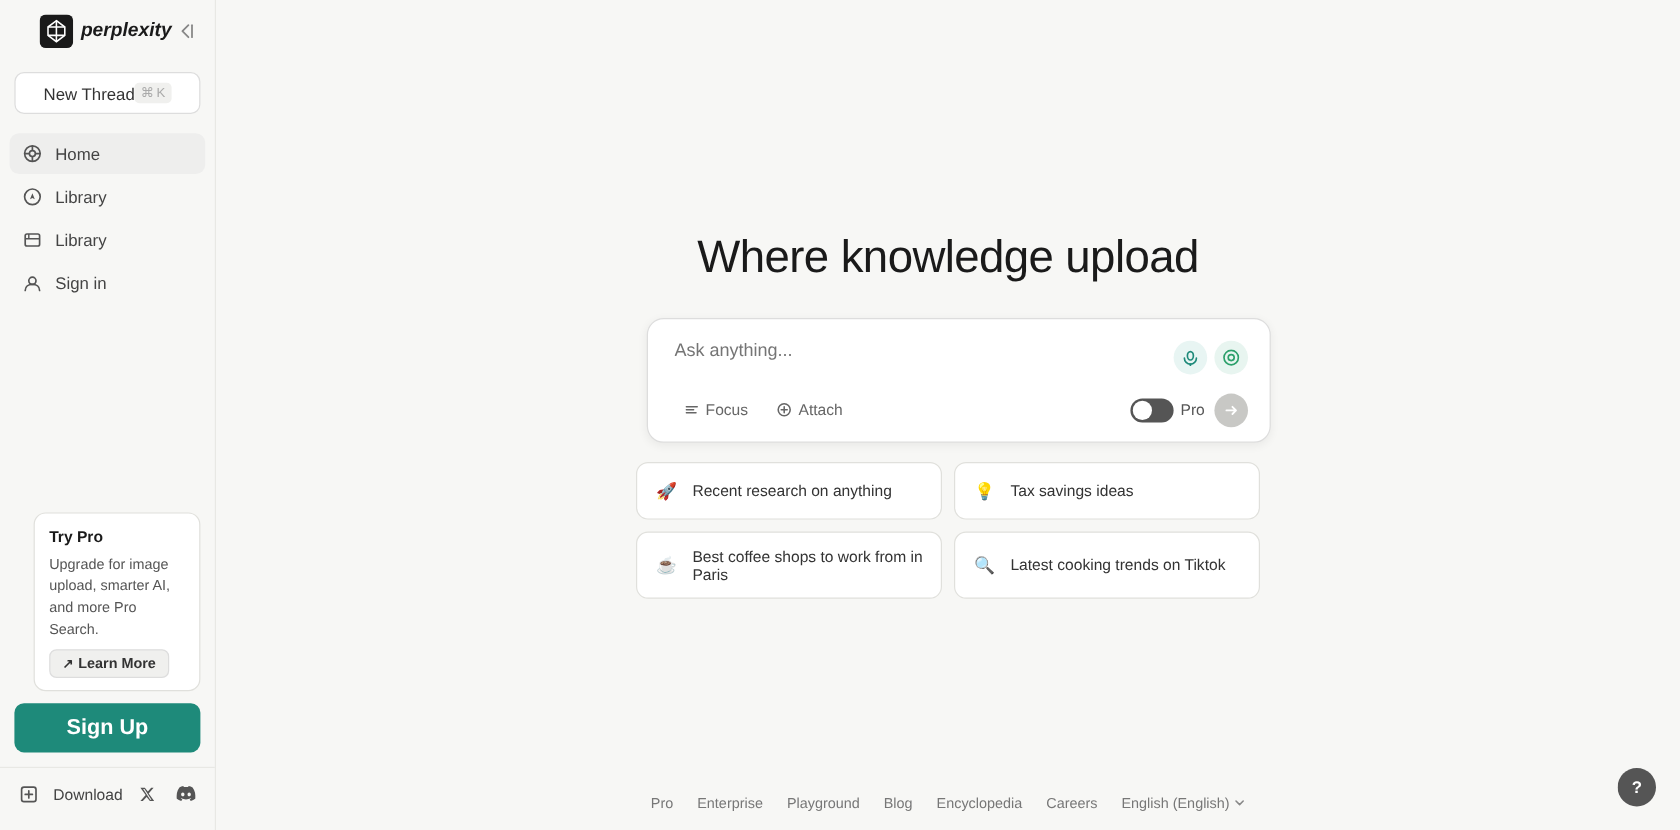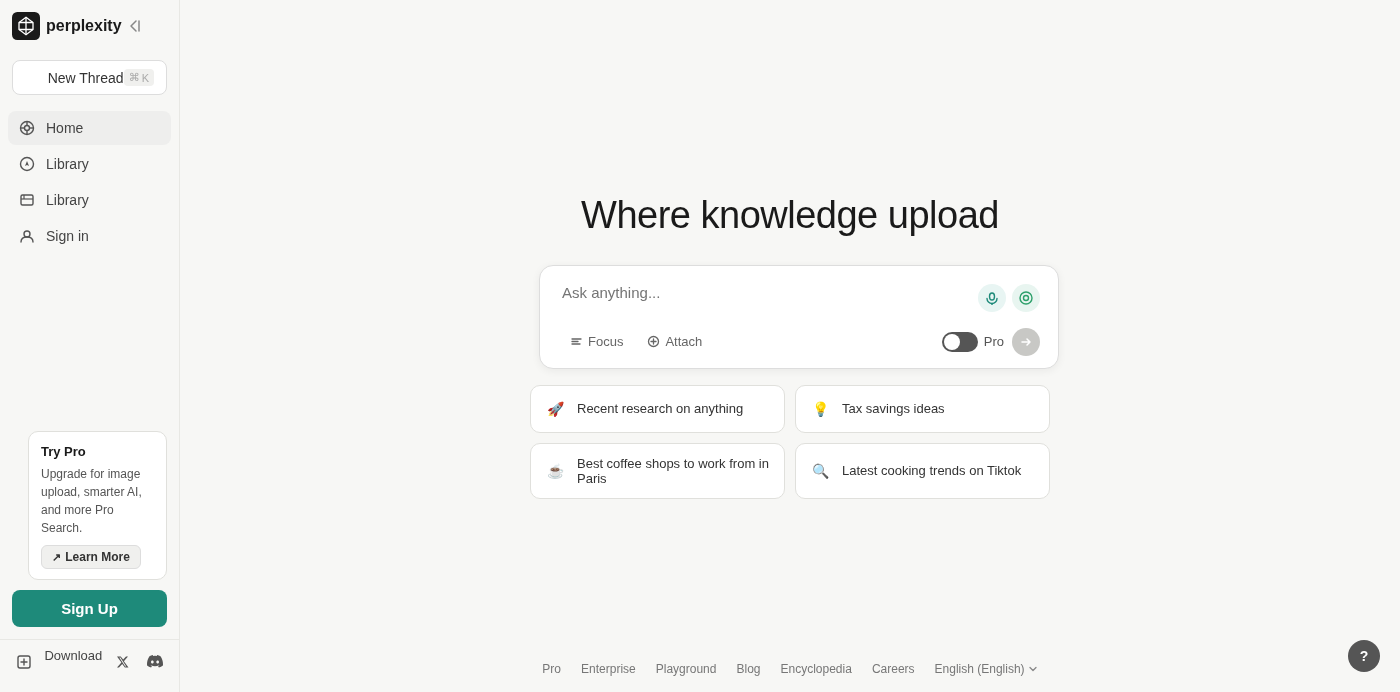--- a/index.html
+++ b/index.html
@@ -21,22 +21,23 @@
       border-right: 1px solid #e8e8e4;
       display: flex;
       flex-direction: column;
       padding: 12px 0;
       height: 692px;
     }
 
     .sidebar-header {
       display: flex;
       align-items: center;
-      justify-content: flex-start;
+      justify-content: flex-end;
       padding: 0 12px 12px 12px;
+      font-style: italic;
     }
 
     .logo {
       display: flex;
       align-items: center;
       gap: 6px;
     }
 
     .logo-icon {
       width: 28px;
@@ -62,21 +63,21 @@
     }
 
     .new-thread-btn {
       margin: 8px 12px 16px 12px;
       background: #fff;
       border: 1px solid #ddd;
       border-radius: 8px;
       padding: 8px 12px;
       display: flex;
       align-items: center;
-      justify-content: flex-end;
+      justify-content: center;
       cursor: pointer;
       font-size: 14px;
       color: #333;
     }
 
     .new-thread-label { font-size: 14px; font-weight: 500; color: #333; }
 
     .shortcut-badge {
       display: flex;
       align-items: center;
@@ -158,29 +159,30 @@
       color: #333;
       cursor: pointer;
     }
 
     .sign-up-btn {
       background: #1e8a7a;
       color: #fff;
       border: none;
       border-radius: 8px;
       padding: 10px;
-      font-size: 15px;
+      font-size: 18px;
       font-weight: 600;
       cursor: pointer;
       width: 100%;
       text-align: center;
     }
 
     .sidebar-footer {
       display: flex;
+      align-items: center;
       gap: 8px;
       padding: 8px 12px 4px 12px;
       border-top: 1px solid #e8e8e4;
     }
 
     .footer-icon {
       width: 28px;
       height: 28px;
       display: flex;
       align-items: center;

